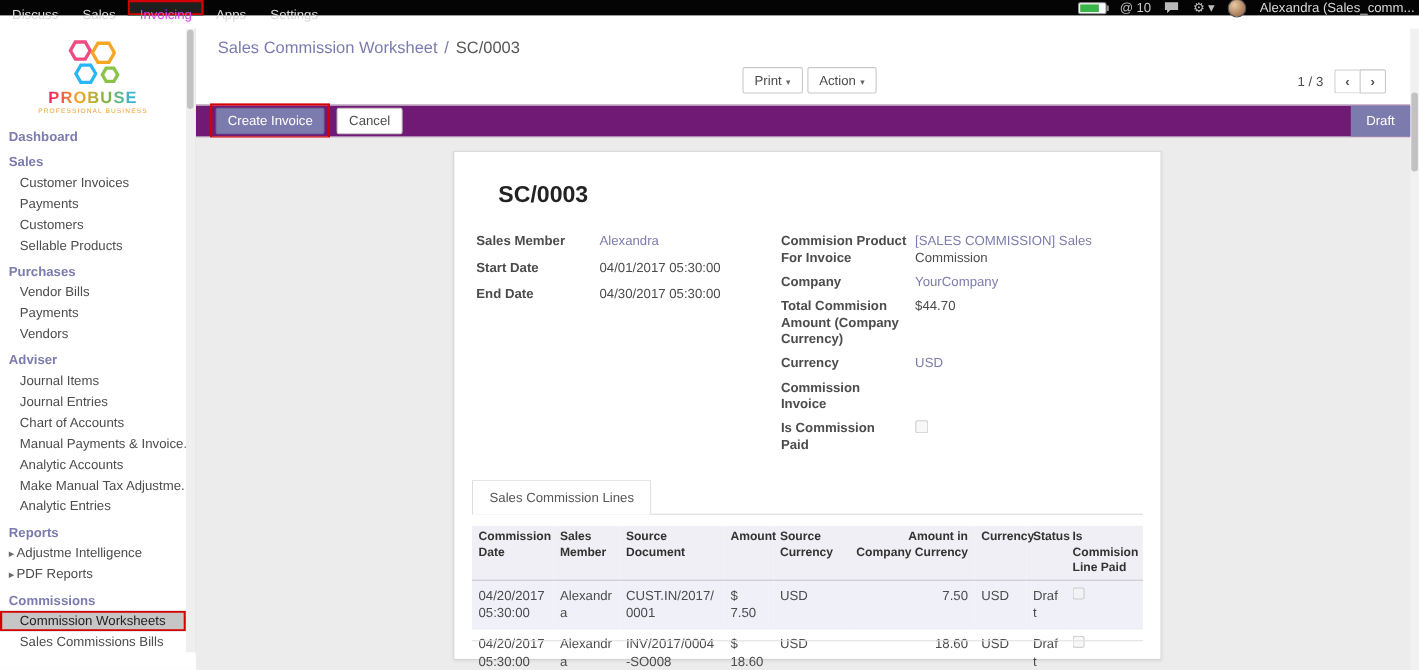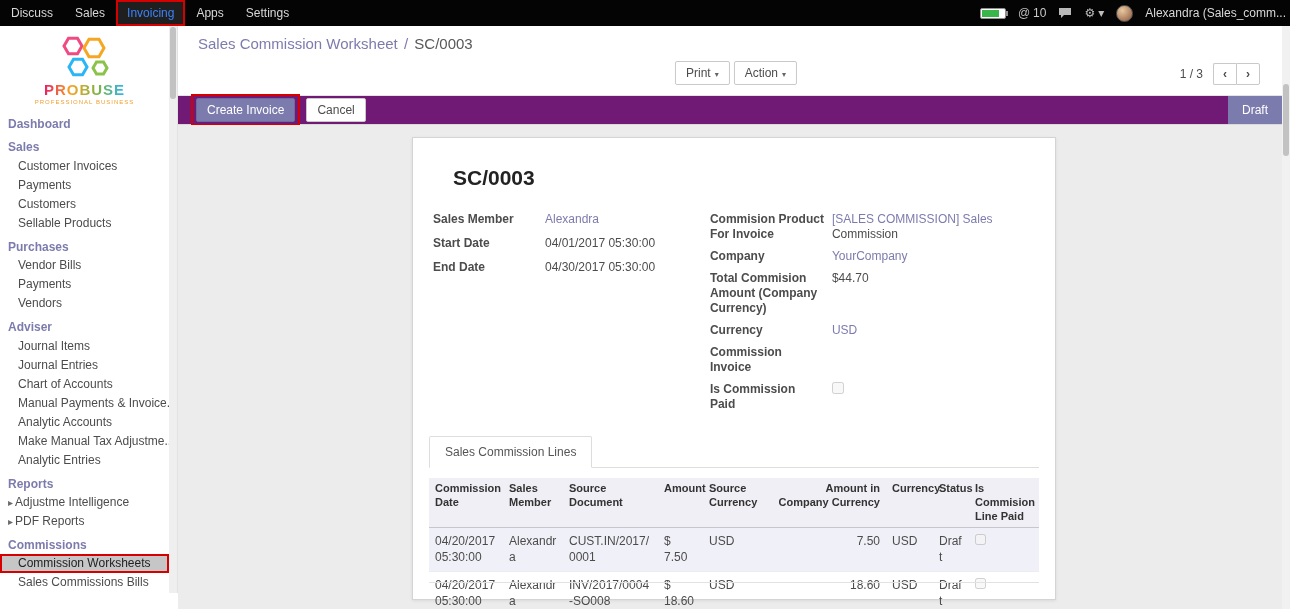--- a/index.html
+++ b/index.html
@@ -1,23 +1,23 @@
 <!DOCTYPE html>
 <html><head>
 <meta charset="utf-8">
 <style>
   * { box-sizing: border-box; margin: 0; padding: 0; }
   html, body { width: 1290px; height: 609px; overflow: hidden; }
   body { font-family: "Liberation Sans", sans-serif; font-size: 12px; color: #4c4c4c; background: #fff; position: relative; }
 
   
-  .topbar { position: absolute; top: 0; left: 0; right: 0; height: 26px; background: #040404; color: #d8d8d8; display: flex; align-items: stretch; z-index: 30; }
+  .topbar { position: absolute; top: 0; left: 0; right: 0; height: 14px; background: #040404; color: #d8d8d8; display: flex; align-items: stretch; z-index: 30; }
   .tb-menu { display: flex; }
   .tb-menu-item { padding: 0 11px; line-height: 26px; cursor: pointer; white-space: nowrap; }
-  .tb-menu-item.active { background: #1f1f1f; color: #3b82f6; }
+  .tb-menu-item.active { background: #1f1f1f; color: #d946ef; }
   .ann { box-shadow: inset 0 0 0 2px #d50000; }
   .tb-right { margin-left: auto; display: flex; align-items: center; gap: 12px; padding-right: 4px; }
   .battery { width: 26px; height: 11px; border: 1px solid #8f8f8f; border-radius: 2px; background: #fff; position: relative; }
   .battery::after { content: ""; position: absolute; right: -3px; top: 2px; width: 2px; height: 5px; background: #8f8f8f; }
   .battery-fill { position: absolute; top: 1px; left: 1px; bottom: 1px; width: 17px; background: #39b54a; }
   .tb-ind { display: flex; align-items: center; gap: 3px; color: #c9c9c9; }
   .tb-ico { font-size: 12px; color: #bdbdbd; }
   .avatar { width: 17px; height: 17px; border-radius: 50%; background: radial-gradient(circle at 35% 30%, #e8c9a0, #a8795a 70%, #6d4a35); border: 1px solid #555; }
   .tb-user { white-space: nowrap; overflow: hidden; max-width: 165px; }
 

